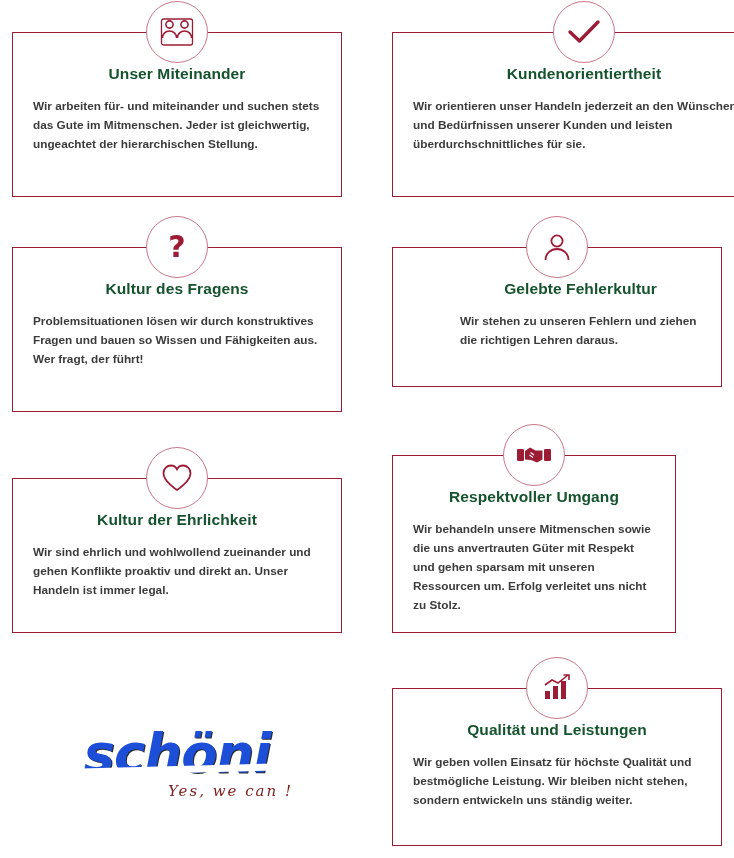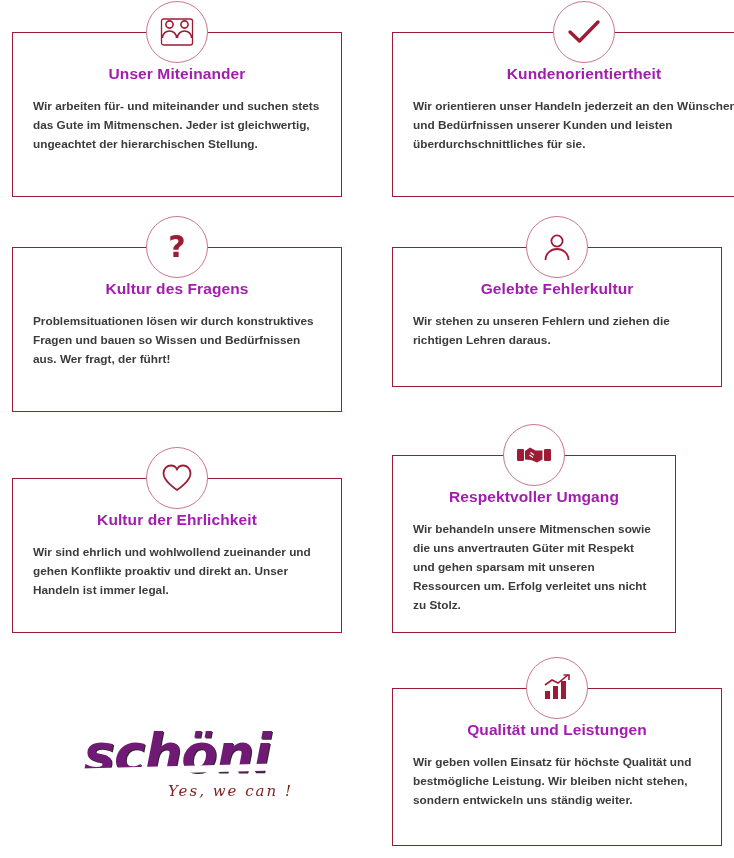--- a/index.html
+++ b/index.html
@@ -41,21 +41,21 @@
     top: -32px;
     display: flex;
     align-items: center;
     justify-content: center;
   }
   .icon-badge svg { display: block; }
   .card-title {
     margin: 0 0 14px 0;
     font-size: 15.5px;
     font-weight: bold;
-    color: #a21caf;
+    color: #14532d;
     letter-spacing: 0.1px;
   }
   .card-text {
     margin: 0;
     font-size: 11.8px;
     line-height: 1.62;
     color: #3b3b3b;
     text-align: left;
     font-weight: bold;
   }
@@ -74,21 +74,21 @@
     position: relative;
     width: 240px;
     text-align: center;
   }
   .logo-word {
     font-family: "DejaVu Sans", sans-serif;
     font-weight: bold;
     font-style: italic;
     font-size: 53px;
     letter-spacing: -1px;
-    color: #701a75;
+    color: #1d4ed8;
     line-height: 1;
     position: relative;
     display: inline-block;
     text-shadow: 1px 1px 0 #2b2b2b;
   }
   .logo-strike {
     position: absolute;
     left: -6px;
     right: -6px;
     top: 54%;
@@ -143,25 +143,25 @@
   </div>
 
   <div class="card" style="left:12px; top:247px; width:330px; height:165px;">
     <div class="icon-badge">
       <svg width="30" height="34" viewBox="0 0 30 34">
         <text x="15" y="27" text-anchor="middle" font-family="DejaVu Sans, sans-serif" font-size="30" font-weight="bold" fill="#9c1c35">?</text>
       </svg>
     </div>
     <div class="card-inner">
       <h3 class="card-title">Kultur des Fragens</h3>
-      <p class="card-text">Problemsituationen lösen wir durch konstruktives Fragen und bauen so Wissen und Bedürfnissen aus. Wer fragt, der führt!</p>
-    </div>
-  </div>
-
-  <div class="card" style="left:392px; top:247px; width:330px; height:140px;">
+      <p class="card-text">Problemsituationen lösen wir durch konstruktives Fragen und bauen so Wissen und Fähigkeiten aus. Wer fragt, der führt!</p>
+    </div>
+  </div>
+
+  <div class="card" style="left:392px; top:247px; width:330px; height:140px;padding-left:47px;">
     <div class="icon-badge">
       <svg width="30" height="32" viewBox="0 0 30 32">
         <g fill="none" stroke="#9c1c35" stroke-width="1.8">
           <circle cx="15" cy="10" r="5.6"></circle>
           <path d="M3.5 29c0-6.3 5.1-11 11.5-11s11.5 4.7 11.5 11"></path>
         </g>
       </svg>
     </div>
     <div class="card-inner">
       <h3 class="card-title">Gelebte Fehlerkultur</h3>

